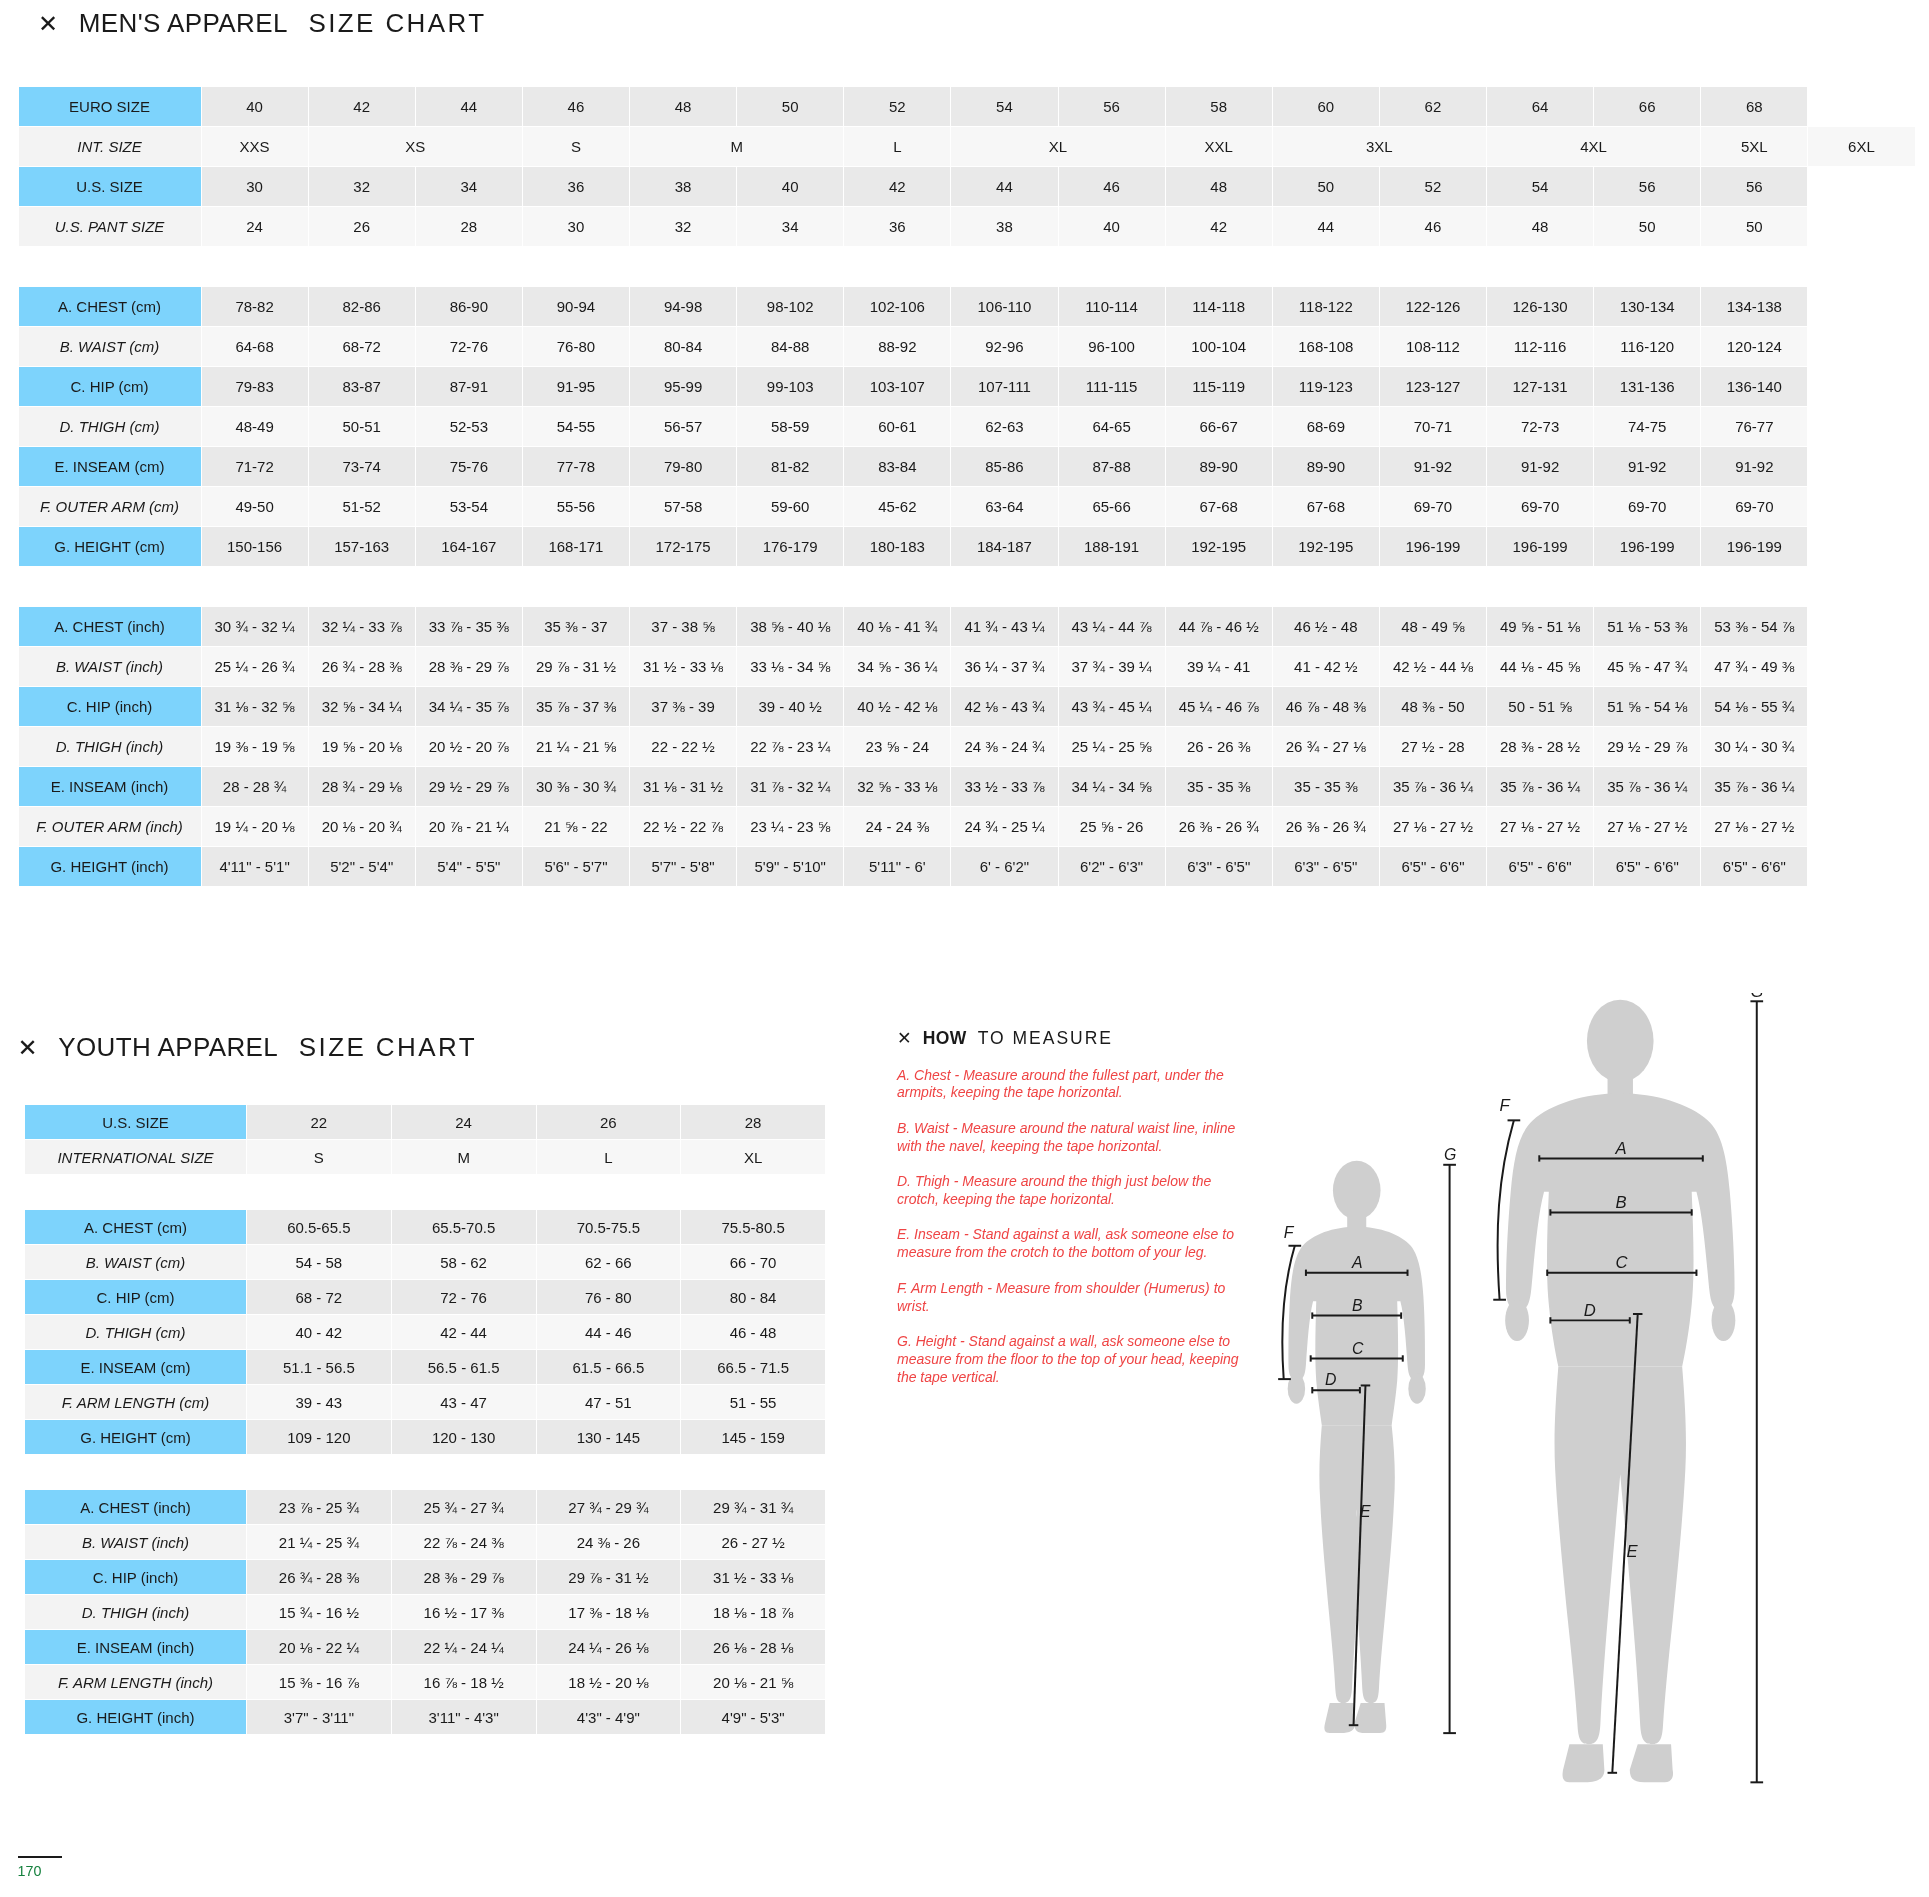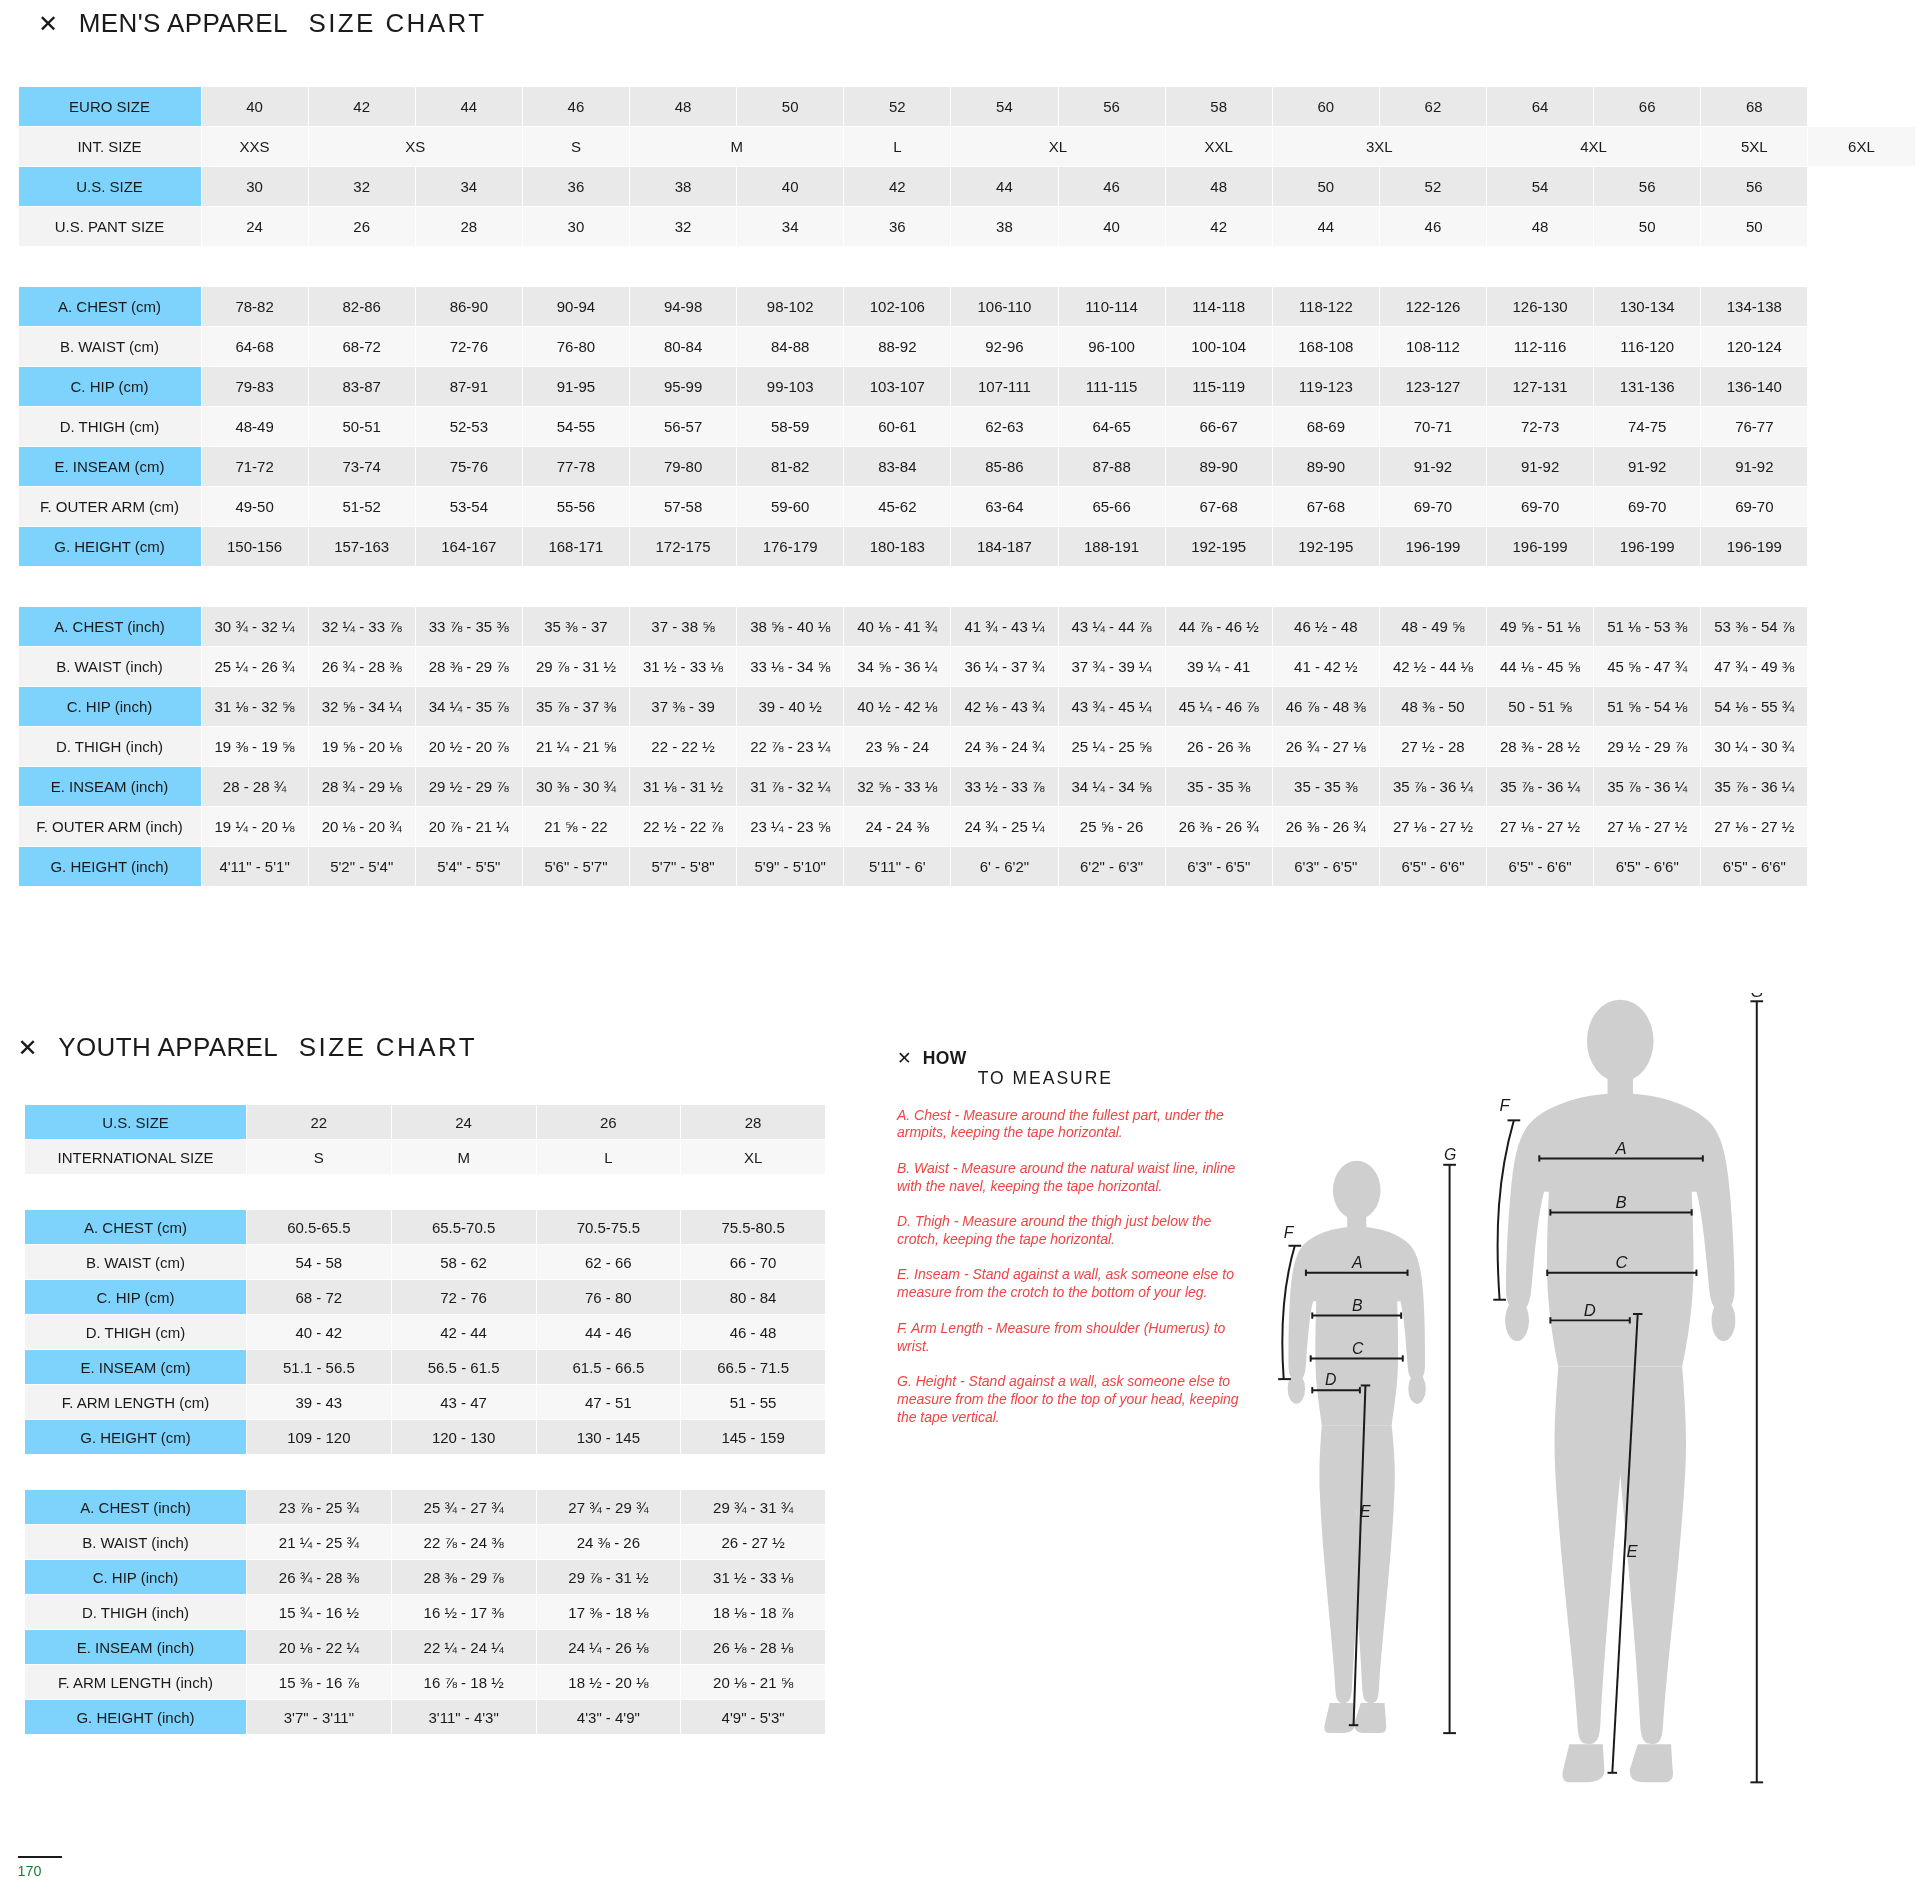--- a/index.html
+++ b/index.html
@@ -57,21 +57,21 @@
     height: 40px;
     white-space: nowrap;
   }
   .band-grey td, td.grey { background: #e9e9e9; }
   .band-white td, td.white { background: #f7f7f7; }
   td.rowlabel {
     background: #7dd3fc;
     text-align: center;
     font-size: 15px;
   }
-  td.rowlabel.light { background: #f3f3f3; }
+  td.rowlabel.light { background: #f3f3f3; font-style: italic; }
 
   #mens-table {
     position: absolute;
     left: 17.5px;
     top: 86px;
     width: 1898px;
   }
   #mens-table col.lbl { width: 183px; }
 
   .spacer-row td { height: 19px; background: #ffffff !important; border: none; }
@@ -92,21 +92,21 @@
   
   #howto {
     position: absolute;
     left: 897px;
     top: 1028px;
     width: 349px;
   }
   #howto .htm-title { display: flex; align-items: center; gap: 11px; margin-bottom: 17.5px; }
   #howto .htm-title .x-mark { font-size: 17.5px; }
   #howto .htm-bold { font-weight: bold; font-size: 17.5px; letter-spacing: 0.4px; }
-  #howto .htm-light { font-weight: 300; font-size: 17.5px; letter-spacing: 2px; margin-top: 40px; }
+  #howto .htm-light { font-weight: 300; font-size: 17.5px; letter-spacing: 2px; }
   #howto p {
     font-style: italic;
     font-size: 14px;
     line-height: 1.28;
     margin: 0 0 17.5px 0;
     color: #ef4444;
   }
 
   
   #figures {

